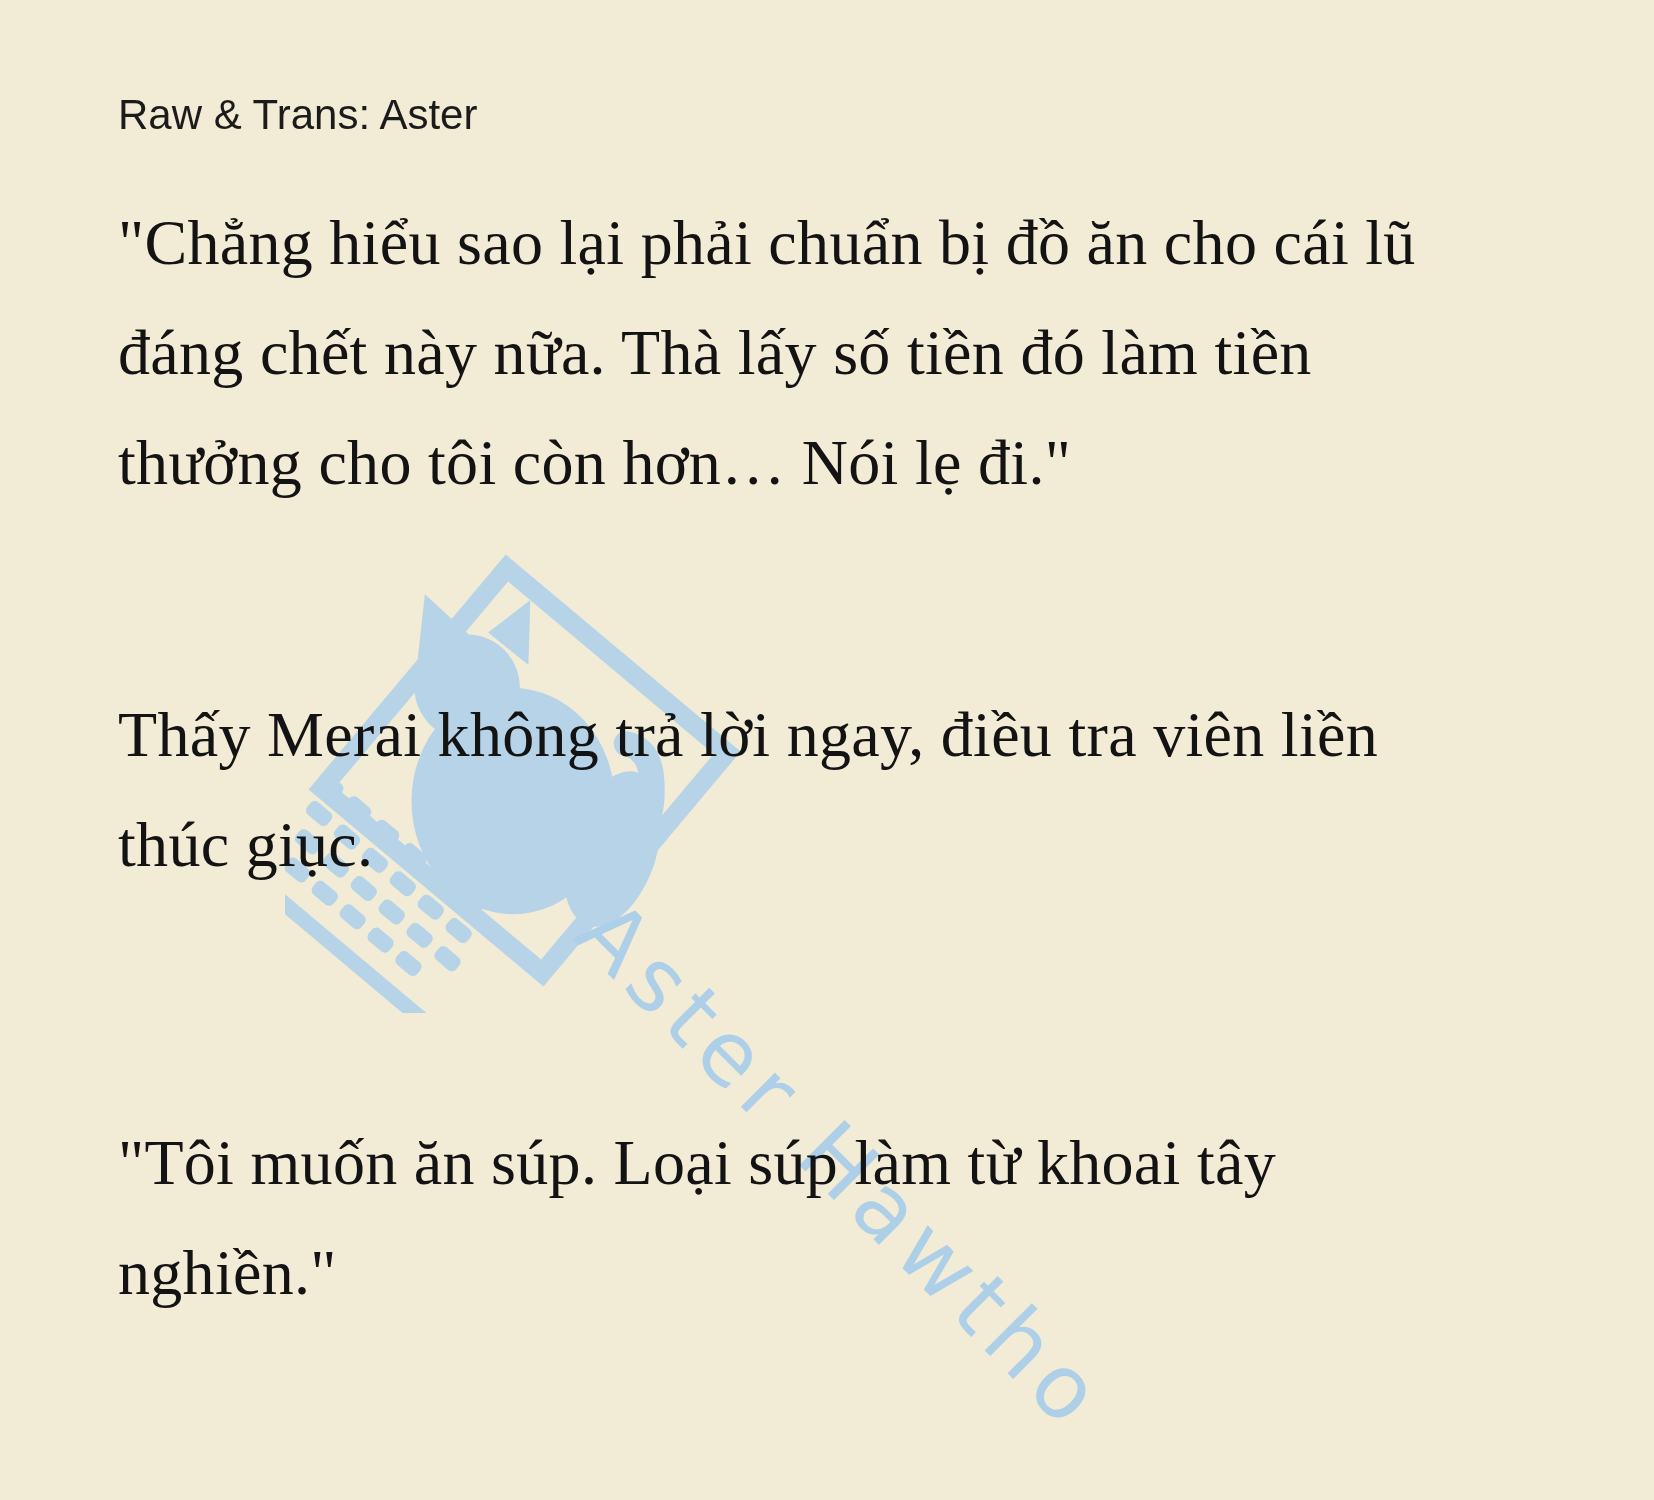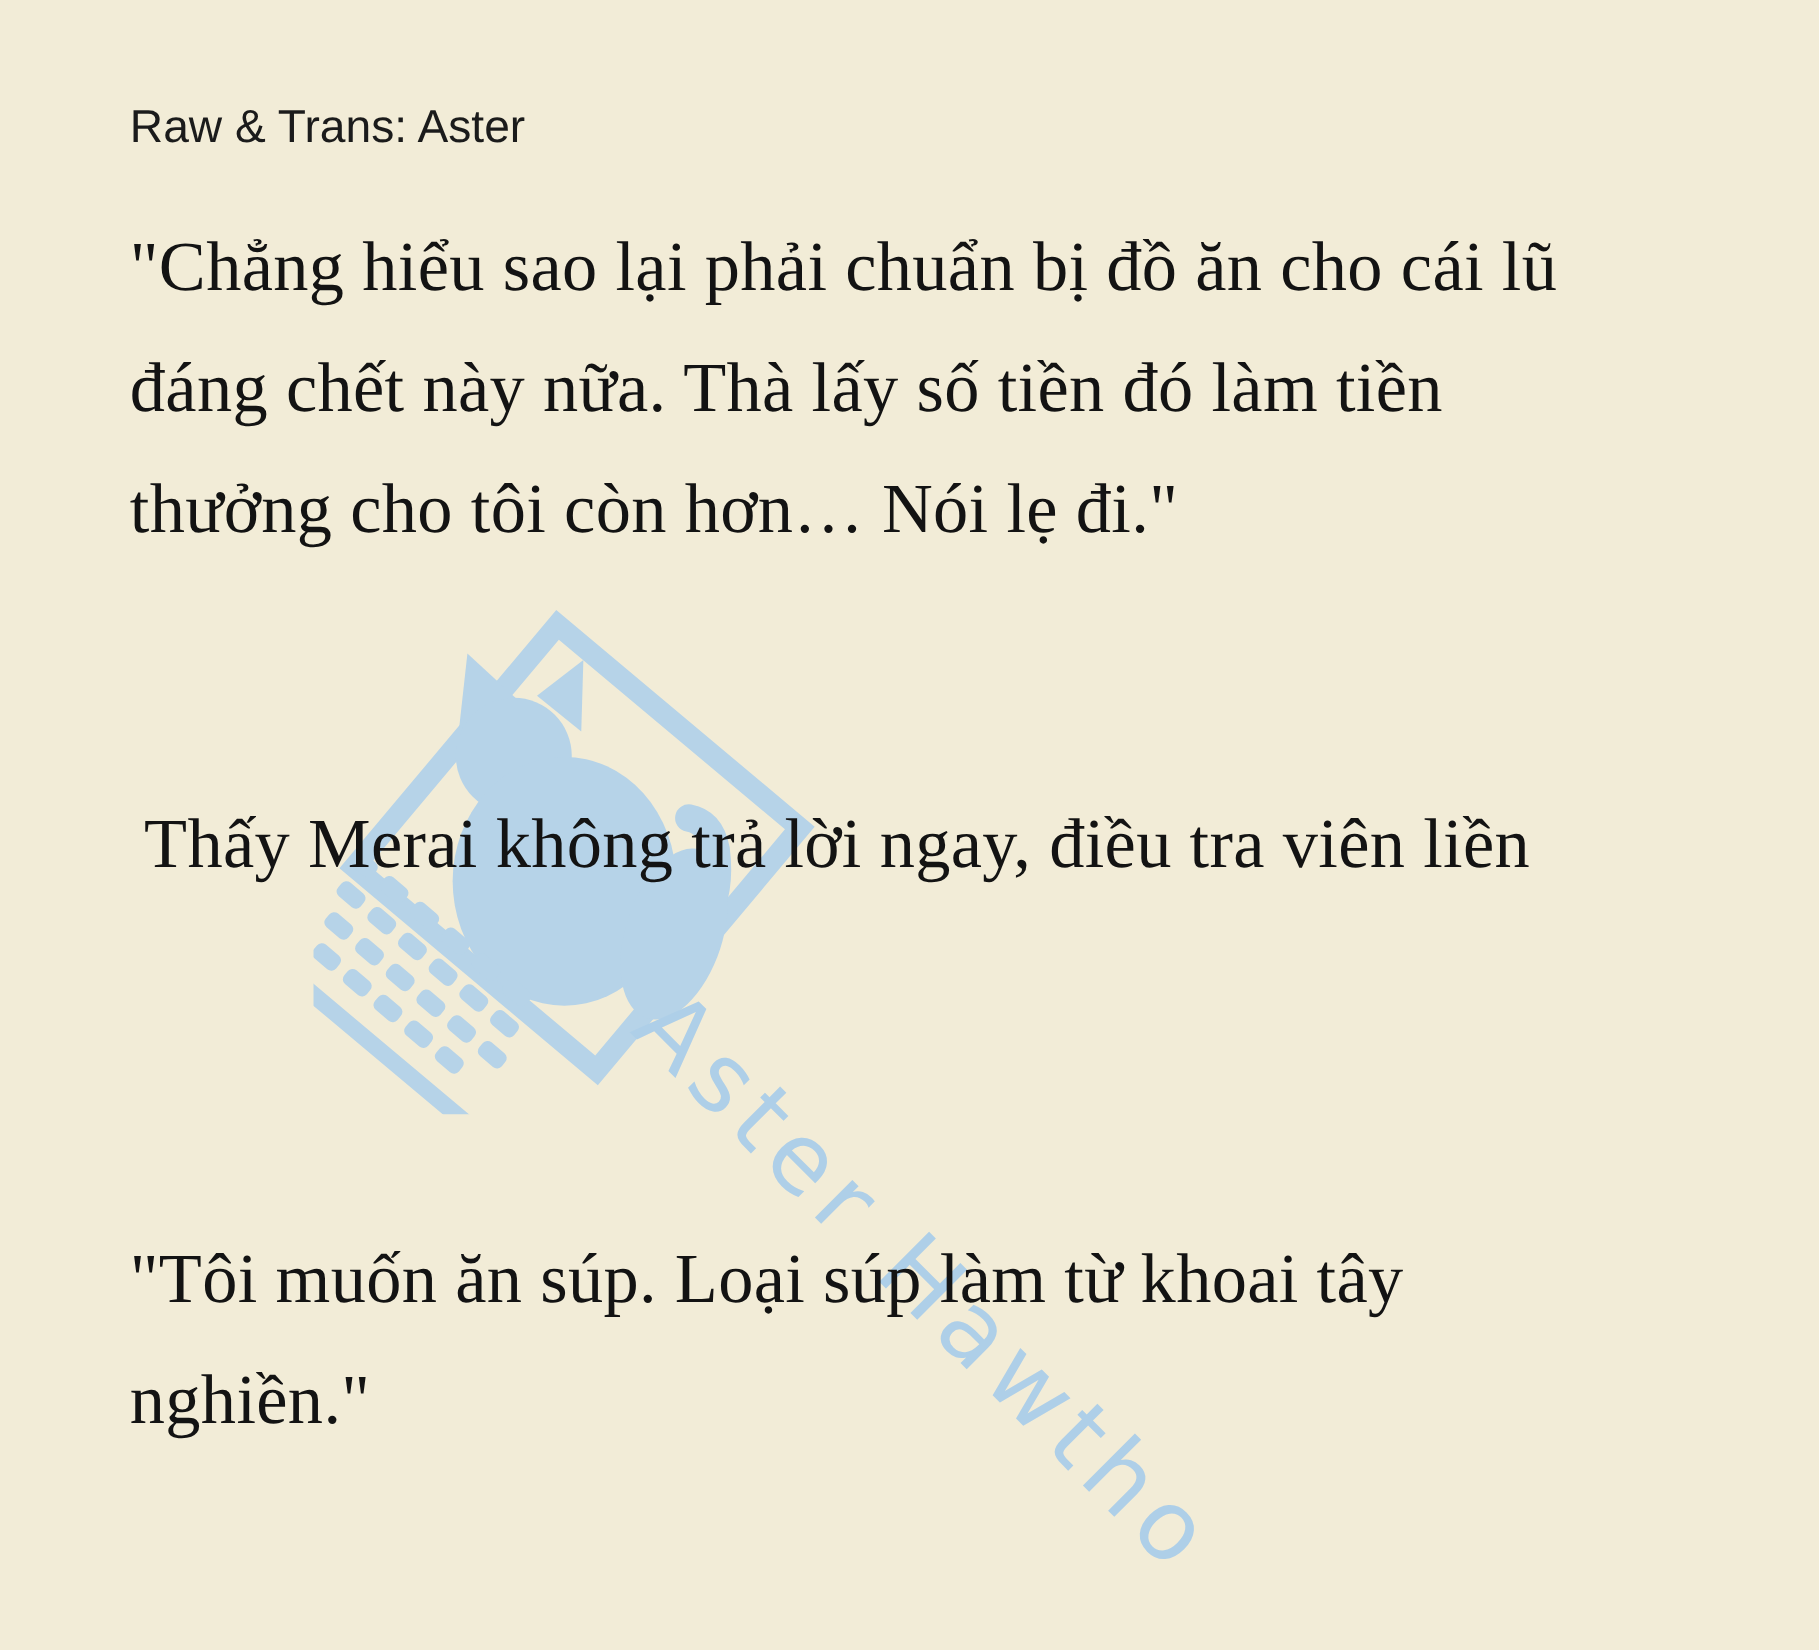--- a/index.html
+++ b/index.html
@@ -24,21 +24,21 @@
   .para {
     position: absolute;
     left: 118px;
     width: 1400px;
     font-size: 64px;
     line-height: 110px;
     color: #131313;
     letter-spacing: 0.3px;
   }
   .para-1 { top: 188px; }
-  .para-2 { top: 712px; margin-left: 13px; }
+  .para-2 { top: 680px; }
   .para-3 { top: 1108px; }
   .text-line { white-space: nowrap; }
 
   .wm-logo {
     position: absolute;
     left: 285px;
     top: 528px;
     width: 460px;
     height: 485px;
     pointer-events: none;
@@ -120,20 +120,21 @@
   <div class="credit-line">Raw &amp; Trans: Aster</div>
 
   <div class="para para-1">
     <div class="text-line">"Chẳng hiểu sao lại phải chuẩn bị đồ ăn cho cái lũ</div>
     <div class="text-line">đáng chết này nữa. Thà lấy số tiền đó làm tiền</div>
     <div class="text-line">thưởng cho tôi còn hơn… Nói lẹ đi."</div>
   </div>
 
   <div class="para para-2">
     <div class="text-line">Thấy Merai không trả lời ngay, điều tra viên liền</div>
+    <div class="text-line">thúc giục.</div>
   </div>
 
   <div class="para para-3">
     <div class="text-line">"Tôi muốn ăn súp. Loại súp làm từ khoai tây</div>
     <div class="text-line">nghiền."</div>
   </div>
 
 </div>
 
 </body></html>

